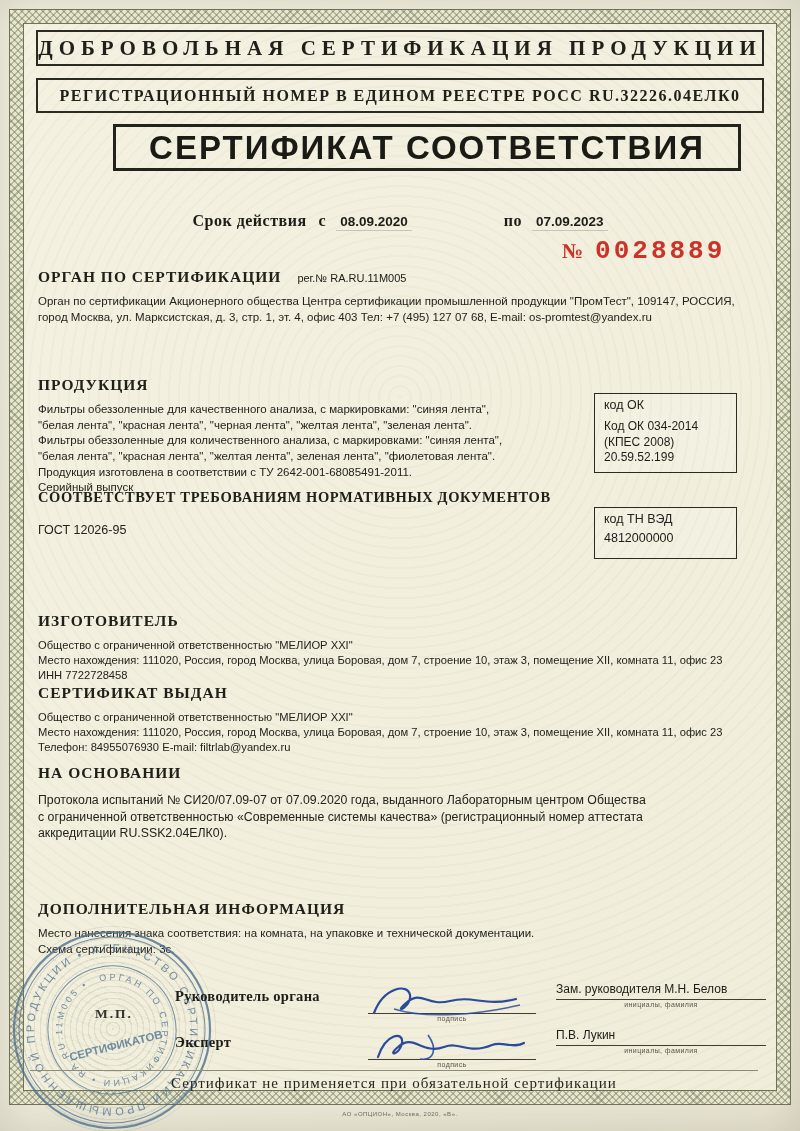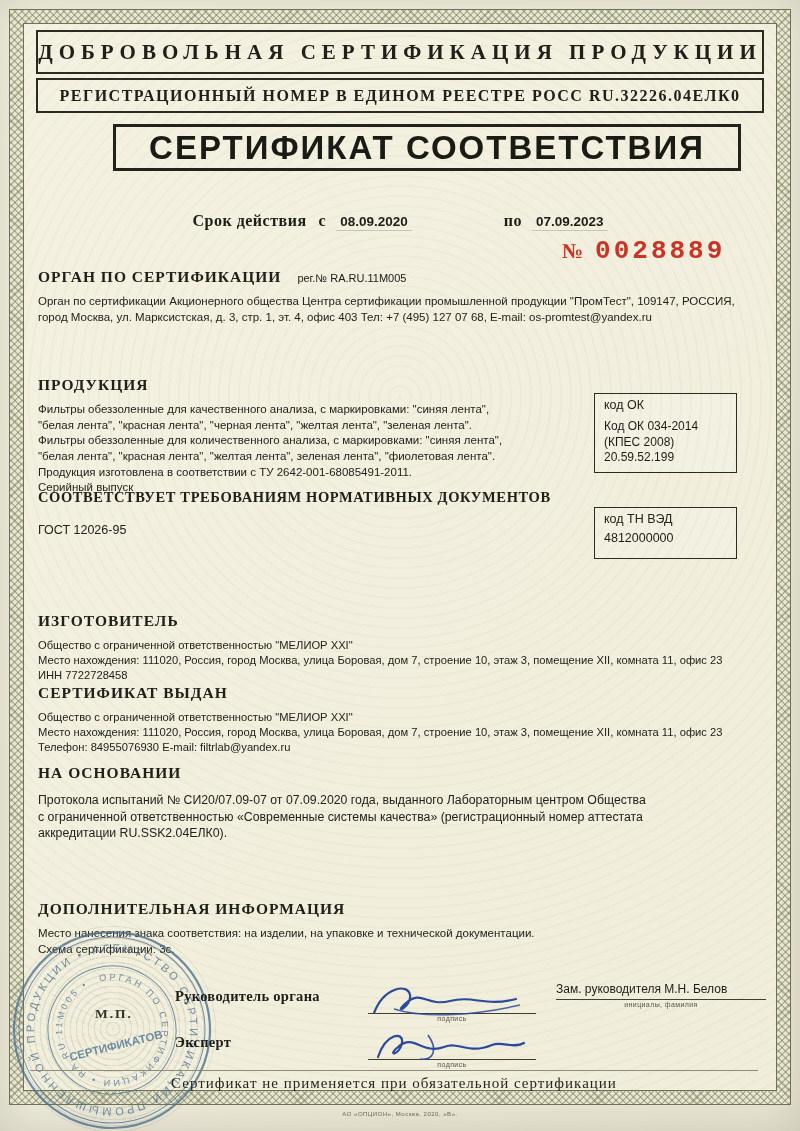--- a/index.html
+++ b/index.html
@@ -26,21 +26,21 @@
     border:1px solid #6f7257;
   }
   .inner::before {
     content:""; position:absolute; inset:0; pointer-events:none;
     background: repeating-radial-gradient(circle at 50% 35%, rgba(140,140,105,.05) 0 2px, transparent 2px 10px);
   }
   
   .hbox { position:absolute; left:36px; right:36px; border:2px solid #2b2b24;
           display:flex; align-items:center; justify-content:center; text-align:center;
           font-family:"Liberation Serif", serif; font-weight:bold; color:#20201a; }
-  .hbox1 { top:30px; height:44px; font-size:21px; letter-spacing:6px; }
+  .hbox1 { top:30px; height:36px; font-size:21px; letter-spacing:6px; }
   .hbox2 { top:78px; height:35px; font-size:16px; letter-spacing:1.5px; }
   .titlebox { position:absolute; left:113px; width:628px; top:124px; height:47px;
           border:3px solid #23231d; display:flex; align-items:center; justify-content:center;
           font-weight:bold; font-size:33px; letter-spacing:2px; color:#1b1b16; }
   .numline { position:absolute; top:182px; left:0; right:0; text-align:center;
           font-size:15px; font-weight:bold; letter-spacing:.5px; }
   .numline .gap { display:inline-block; width:14px; }
   .validity { position:absolute; top:212px; left:0; right:0; display:flex;
           justify-content:center; align-items:baseline; }
   .validity .lbl { font-family:"Liberation Serif", serif; font-weight:bold; font-size:16px; letter-spacing:.5px; }
@@ -160,21 +160,21 @@
 Телефон: 84955076930 E-mail: filtrlab@yandex.ru</p>
   </section>
 
   <section class="sec" style="top:764px;">
     <h2>НА ОСНОВАНИИ</h2>
     <p class="body" style="width:608px; font-size:12.3px; margin-top:10px;">Протокола испытаний № СИ20/07.09-07 от 07.09.2020 года, выданного Лабораторным центром Общества с ограниченной ответственностью «Современные системы качества» (регистрационный номер аттестата аккредитации RU.SSK2.04ЕЛК0).</p>
   </section>
 
   <section class="sec" style="top:900px;">
     <h2>ДОПОЛНИТЕЛЬНАЯ ИНФОРМАЦИЯ</h2>
-    <p class="body">Место нанесения знака соответствия: на изделии, на упаковке и технической документации.
+    <p class="body">Место нанесения знака соответствия: на комната, на упаковке и технической документации.
 Схема сертификации: 3с.</p>
   </section>
 
   <div class="stamp-watermark"></div>
   <div class="mp-mark">М.П.</div>
   <svg class="stamp" width="208" height="208" viewBox="0 0 208 208">
     <defs>
       <path id="ring-outer-path" d="M 104,26 a 78,78 0 1 1 -0.02,0"></path>
       <path id="ring-inner-path" d="M 104,54 a 50,50 0 1 1 -0.02,0"></path>
     </defs>
@@ -208,16 +208,20 @@
   <div class="role" style="top:1034px;">Эксперт</div>
   <div class="sign-block" style="left:368px; top:1018px;">
     <svg class="squiggle" width="176" height="42" viewBox="0 0 176 42">
       <path d="M14 32 C 22 8, 40 6, 38 18 C 36 30, 22 32, 34 22 C 50 8, 58 30, 80 22 C 96 16, 104 30, 128 20 C 138 16, 150 24, 160 18" stroke="#2b4a9b" stroke-width="2.2" fill="none" stroke-linecap="round"></path>
       <path d="M64 10 C 74 24, 70 36, 56 34" stroke="#2b4a9b" stroke-width="1.6" fill="none" opacity="0.9"></path>
     </svg>
     <div style="height:41px;"></div>
     <div class="rule"></div>
     <div class="line-caption">подпись</div>
   </div>
+  <div class="name-block" style="top:1028px;">
+    <div class="name-text">П.В. Лукин</div>
+    <div class="line-caption">инициалы, фамилия</div>
+  </div>
 
   <div class="footer-note">Сертификат не применяется при обязательной сертификации</div>
   <div class="print-info">АО «ОПЦИОН», Москва, 2020, «В».</div>
 </div>
 
 </body></html>

